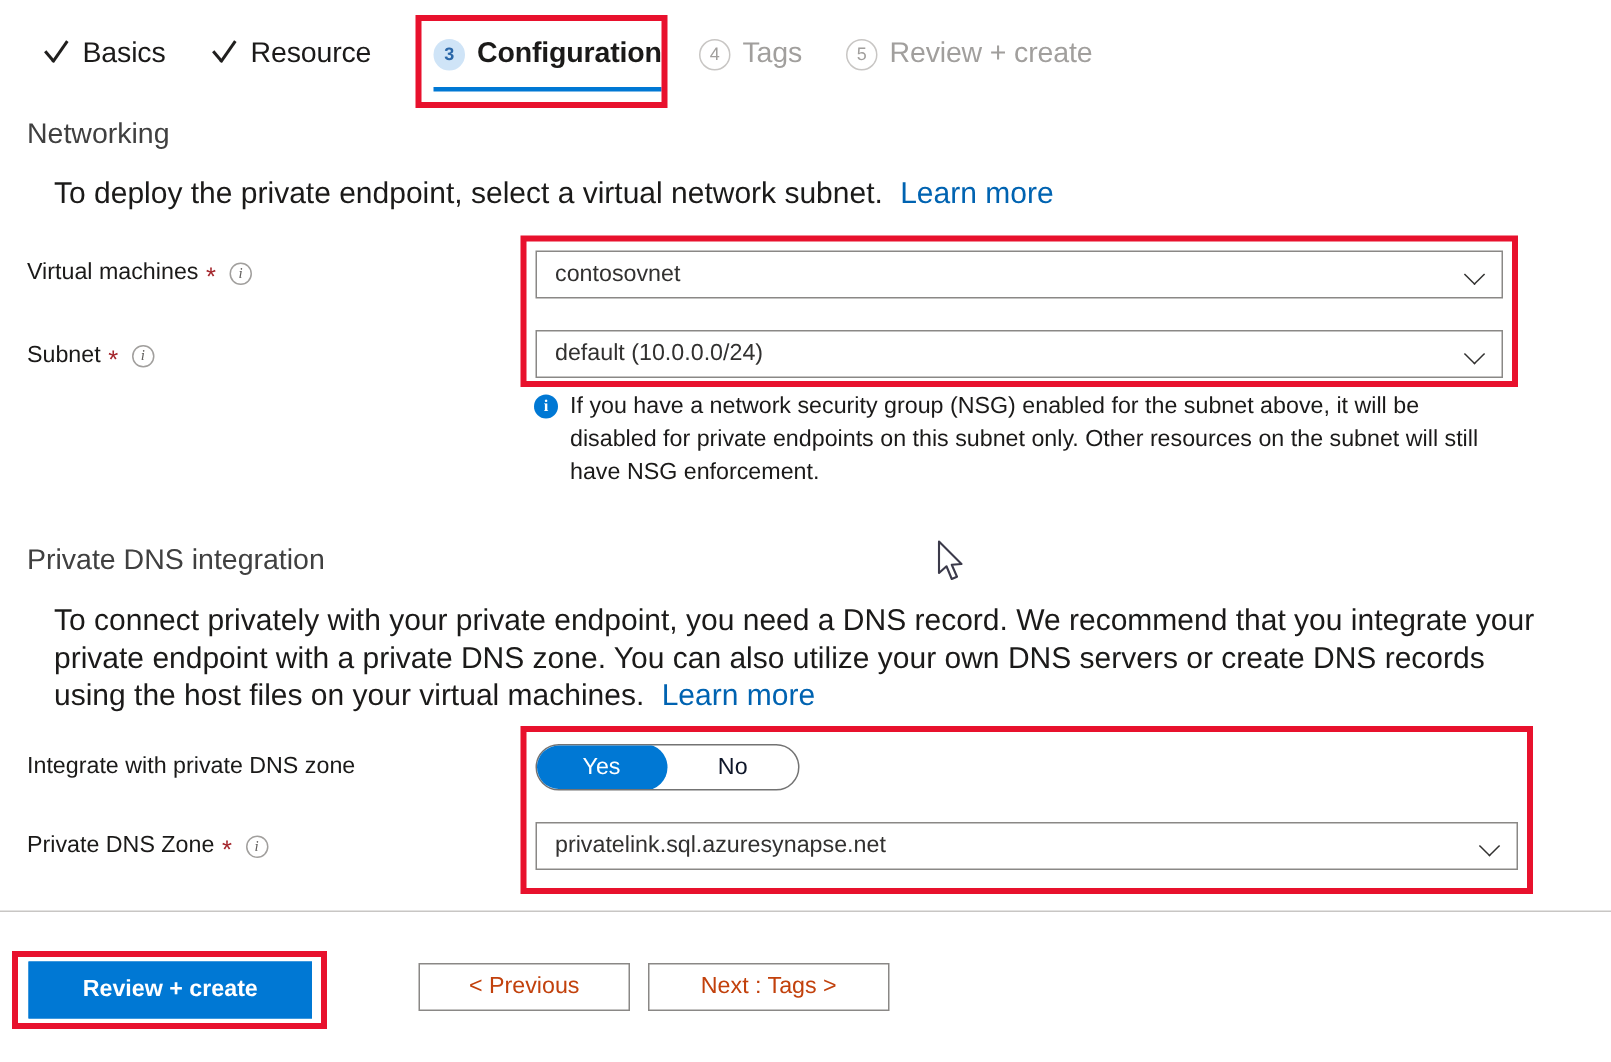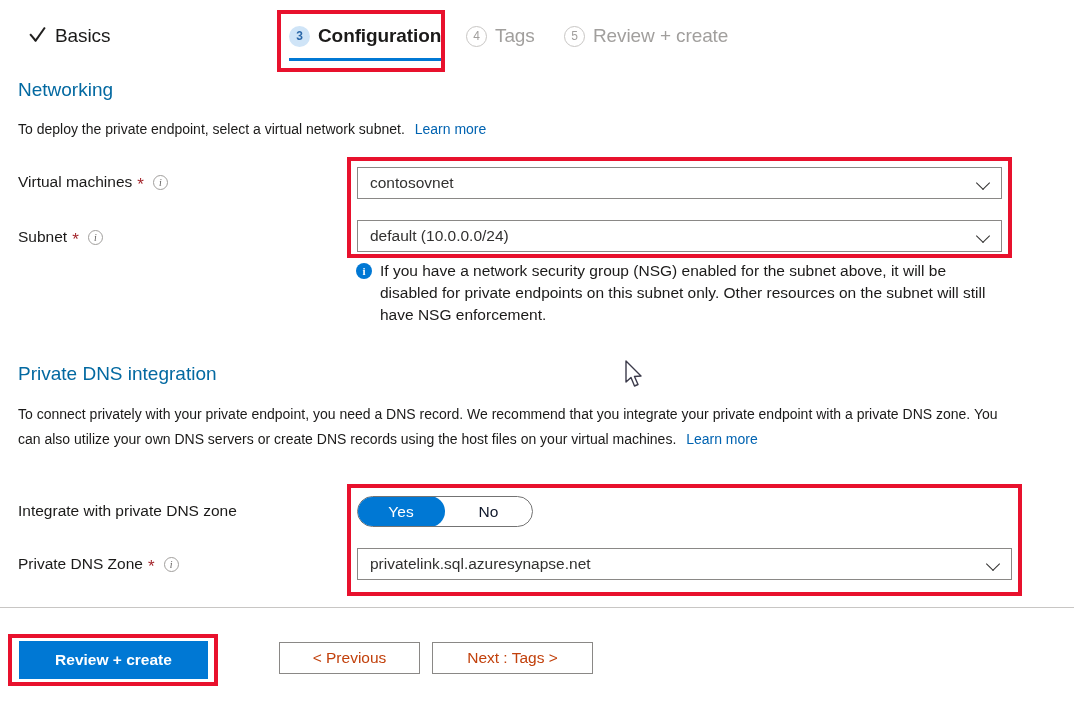--- a/index.html
+++ b/index.html
@@ -90,28 +90,29 @@
   .tab-underline {
     position: absolute;
     height: 3px;
     background: #0078d4;
   }
 
   
   .section-heading {
     position: absolute;
     font-size: 19px;
-    color: #0369a1;
+    color: #404040;
     white-space: nowrap;
   }
   .body-text {
     position: absolute;
-    font-size: 14px;
+    font-size: 20px;
     color: #1b1a19;
     line-height: 21px;
+    margin-left: 18px;
   }
   .link {
     color: #0063b1;
     cursor: pointer;
     text-decoration: none;
   }
 
   
   .field-label {
     position: absolute;
@@ -303,20 +304,24 @@
 </head>
 <body>
 
 <div id="wizard-tabs">
 
   <div class="tab done" style="left:28px;">
     <span class="check-icon"></span>
     <span class="tab-label">Basics</span>
   </div>
 
+  <div class="tab done" style="left:140px;">
+    <span class="check-icon"></span>
+    <span class="tab-label">Resource</span>
+  </div>
 
   <div class="tab current" style="left:289px;">
     <span class="num-badge active">3</span>
     <span class="tab-label">Configuration</span>
   </div>
   <div class="tab-underline" style="left:289px; top:58px; width:152px;"></div>
 
   <div class="tab todo" style="left:466px;">
     <span class="num-badge inactive">4</span>
     <span class="tab-label">Tags</span>

